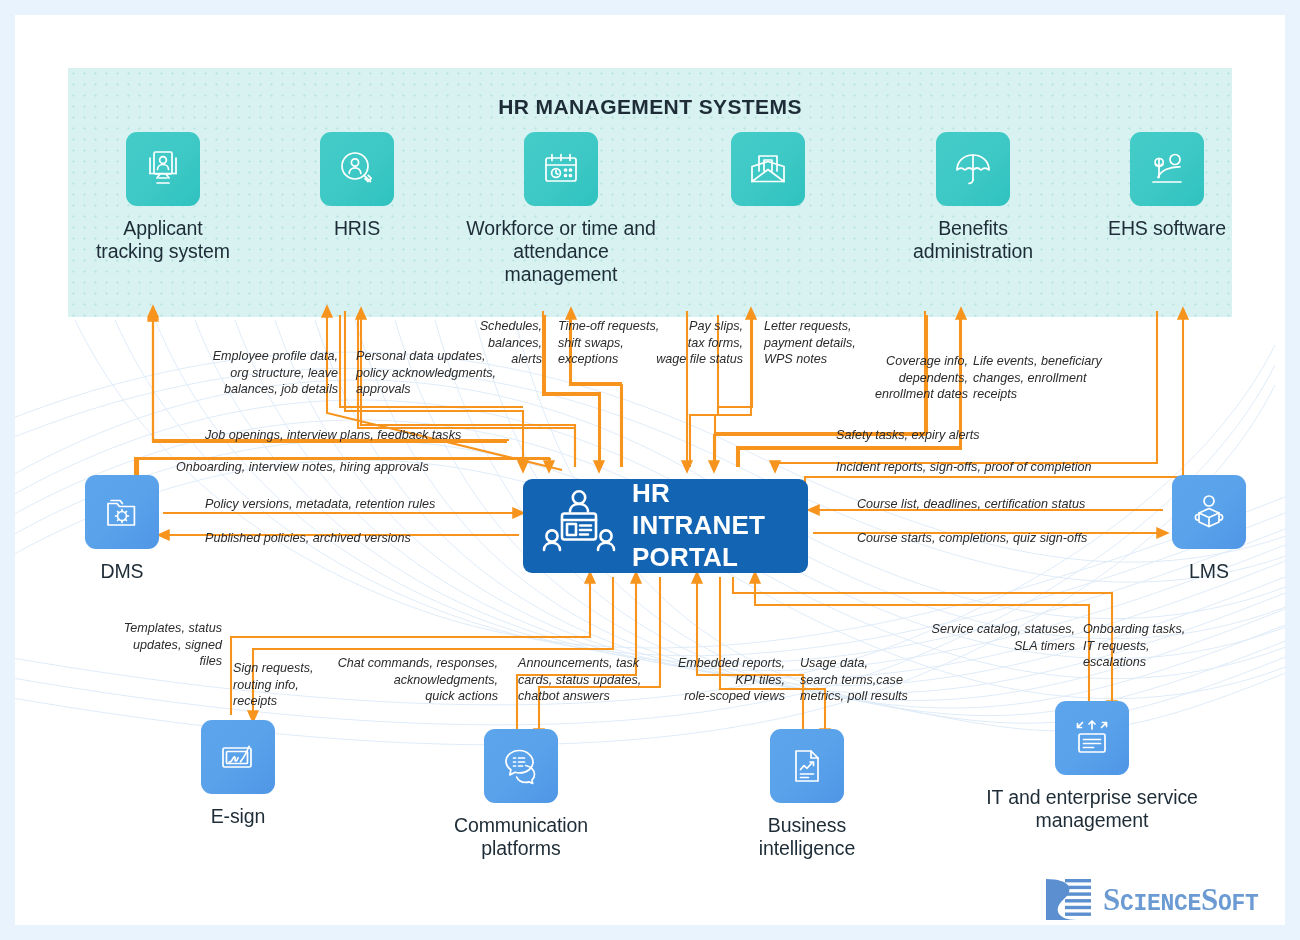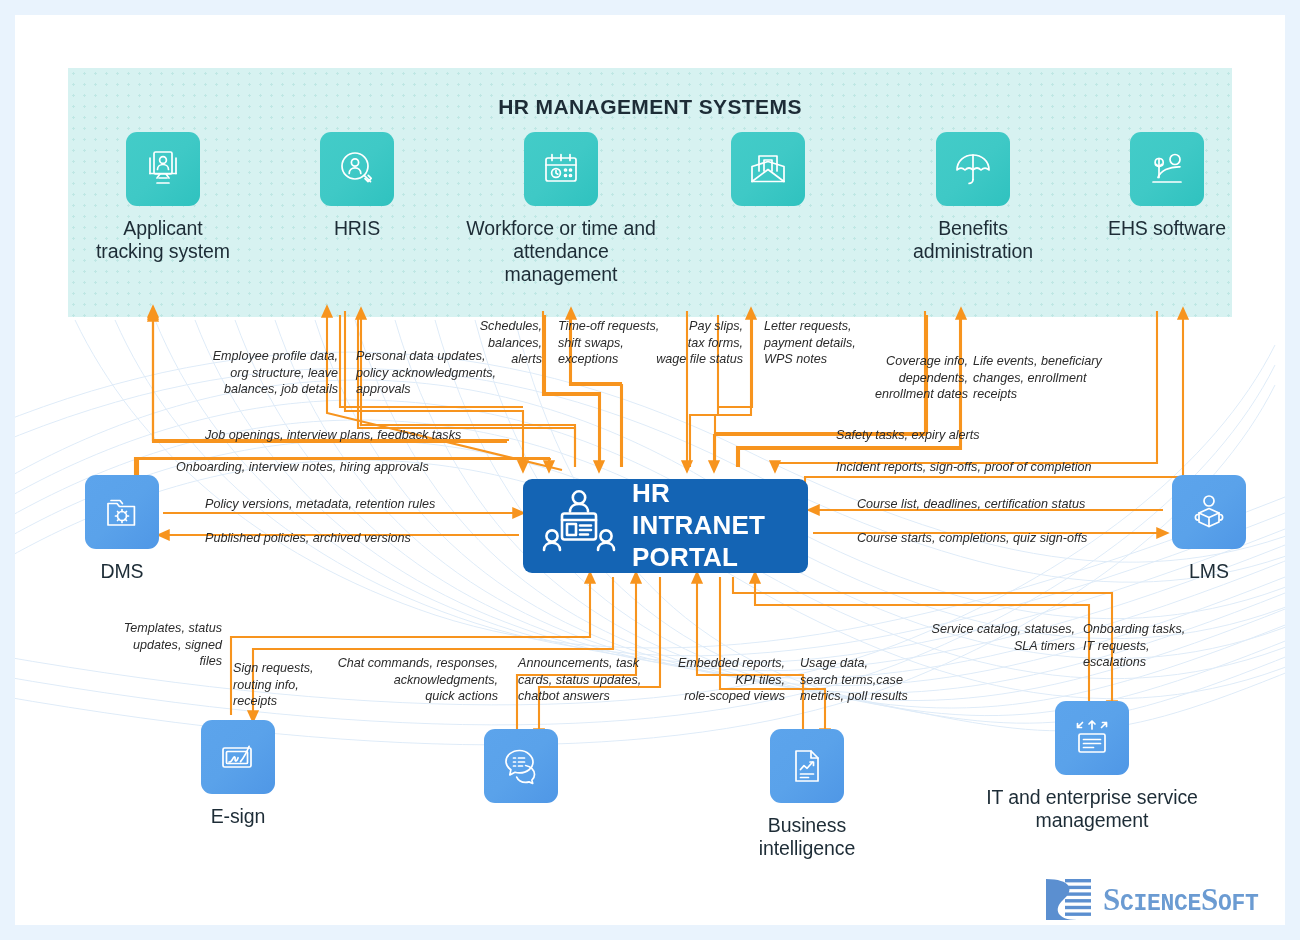--- a/index.html
+++ b/index.html
@@ -317,20 +317,22 @@
     </div>
 
     <div class="node" style="left:415px;top:714px;width:182px;">
       <div class="tile blue">
         <svg width="44" height="44" viewBox="0 0 44 44" fill="none" stroke="#fff" stroke-width="1.7" stroke-linecap="round" stroke-linejoin="round">
           <path d="M20.5 6.5c-7.5 0-13.5 4.8-13.5 10.8 0 3.4 1.9 6.4 4.9 8.4l-1.1 5.3 5.2-2.7c1.4.4 2.9.6 4.5.6 7.5 0 13.5-4.8 13.5-10.8S28 6.5 20.5 6.5z"></path>
           <path d="M14.5 14h2M19.5 14h6M14.5 18h2M19.5 18h6M14.5 22h2M19.5 22h4"></path>
           <path d="M26.6 21.5c5.1.8 8.9 4.5 8.9 8.9 0 2.2-1 4.2-2.6 5.7l.8 3.4-3.6-1.6c-1.1.3-2.2.5-3.4.5-4.1 0-7.6-2.2-9-5.3"></path>
         </svg>
       </div>
+      <div class="node-label">Communication
+platforms</div>
     </div>
 
     <div class="node" style="left:722px;top:714px;width:140px;">
       <div class="tile blue">
         <svg width="44" height="44" viewBox="0 0 44 44" fill="none" stroke="#fff" stroke-width="1.7" stroke-linecap="round" stroke-linejoin="round">
           <path d="M11 7h15l7 7v23H11z"></path>
           <path d="M26 7v7h7"></path>
           <path d="M15.5 25.5l3.5-3.8 3.1 2.6 5.4-6.1"></path>
           <path d="M25 18h3.5v3.5"></path>
           <path d="M15.5 30h13M15.5 33.5h8"></path>

